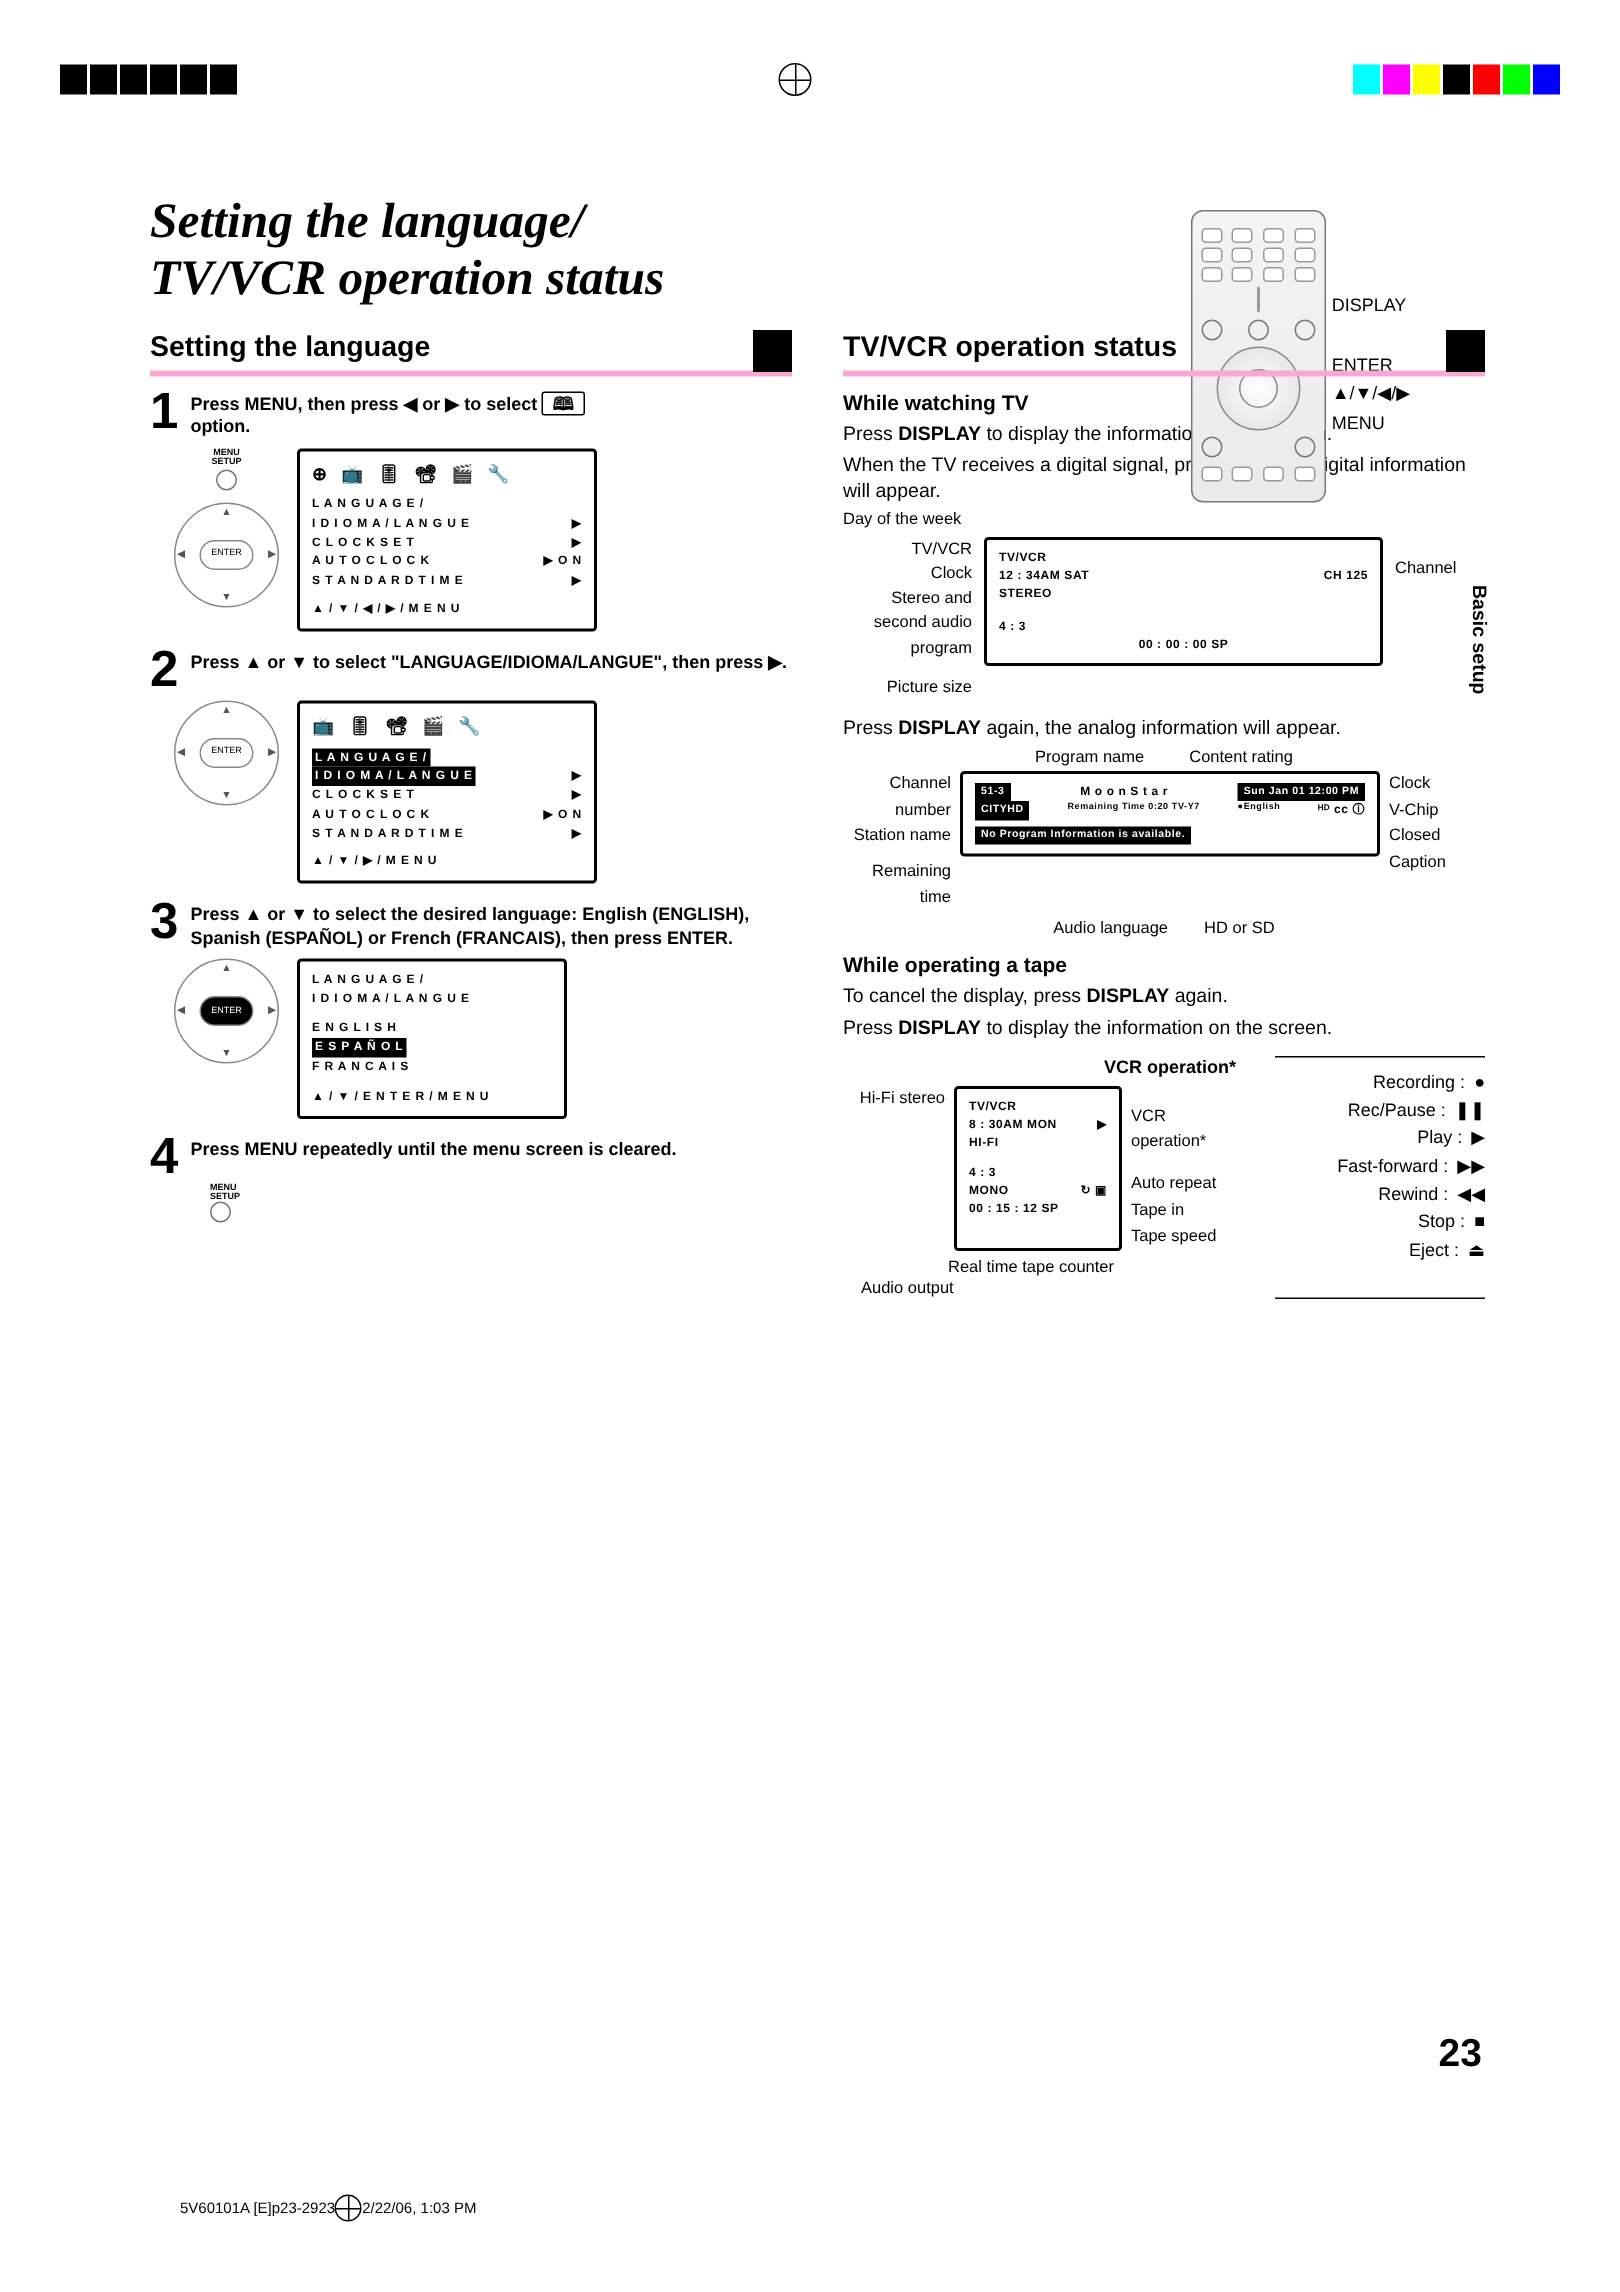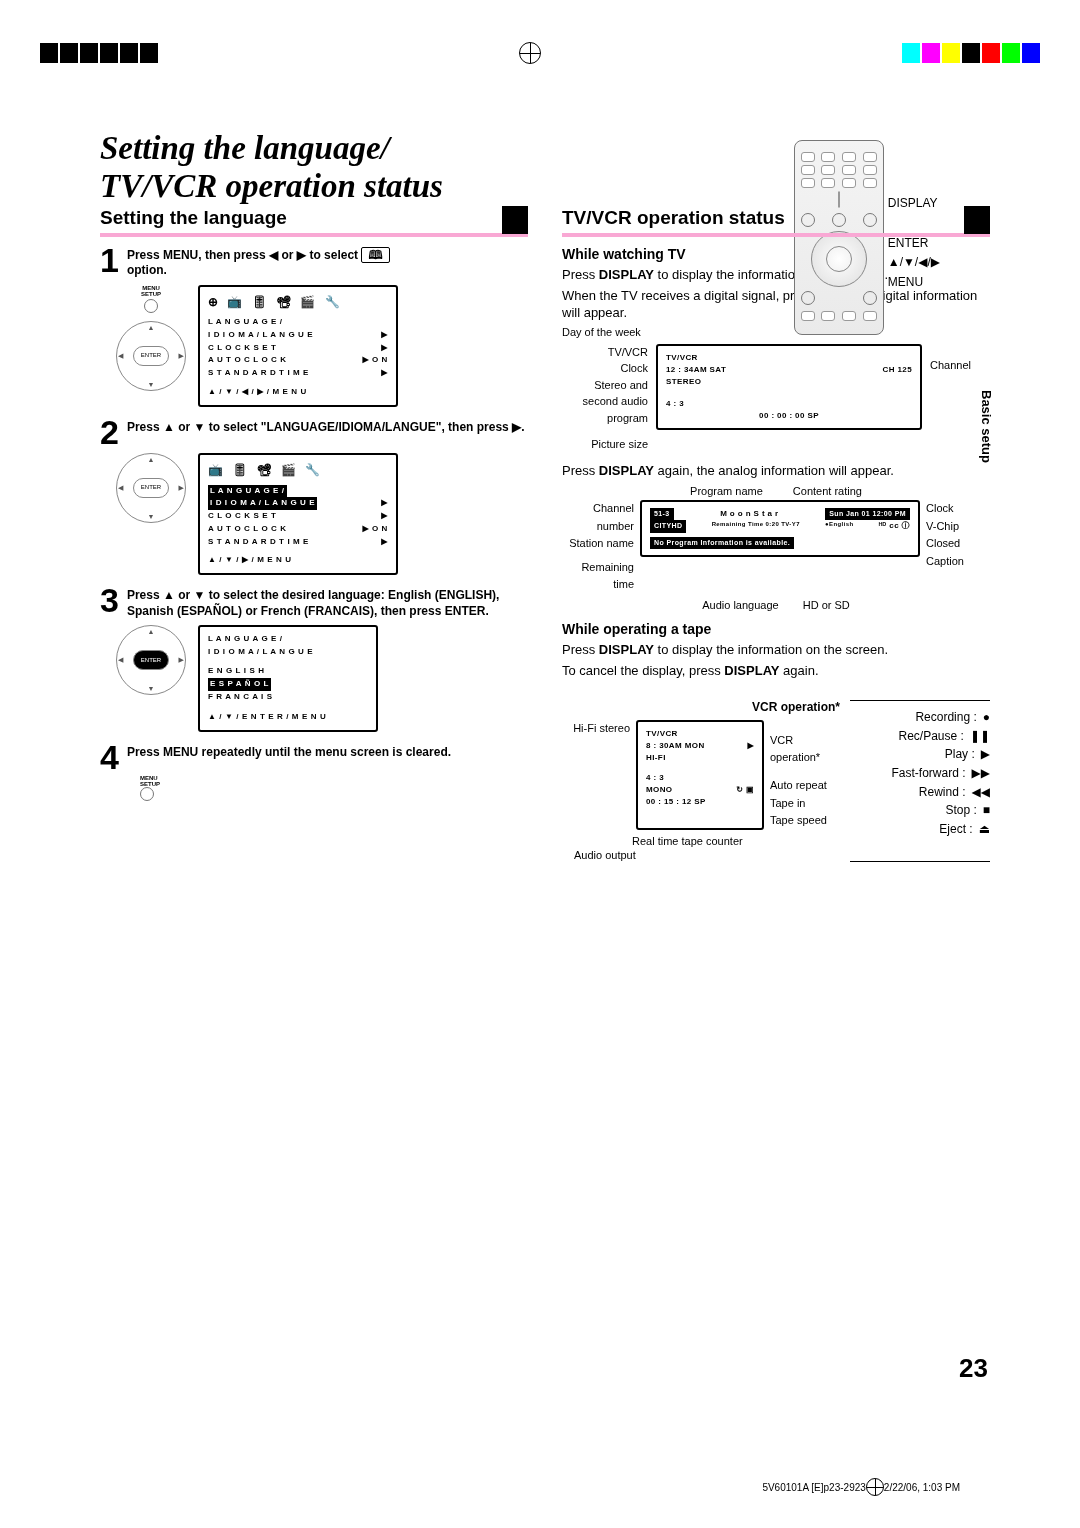--- a/index.html
+++ b/index.html
@@ -6,21 +6,21 @@
   body { font-family: Arial, Helvetica, sans-serif; background: #fff; width: 1080px; margin: 0 auto; color: #000; font-size: 13px; line-height: 1.3; }
   .page { position: relative; width: 1080px; height: 1528px; padding: 130px 90px 60px 100px; }
   .crop-marks { position: absolute; top: 38px; left: 0; right: 0; height: 30px; display: flex; justify-content: space-between; align-items: center; padding: 0 40px; }
   .crop-bars { display: flex; gap: 2px; }
   .crop-bar { width: 18px; height: 20px; background: #000; }
   .crop-bar.clr { background: var(--c); }
   .reg-mark { width: 22px; height: 22px; border: 1px solid #000; border-radius: 50%; position: relative; }
   .reg-mark::before, .reg-mark::after { content: ""; position: absolute; background: #000; }
   .reg-mark::before { width: 100%; height: 1px; top: 50%; left: 0; }
   .reg-mark::after { height: 100%; width: 1px; left: 50%; top: 0; }
-  .page-title { font-family: "Times New Roman", serif; font-style: italic; font-weight: bold; font-size: 33px; line-height: 1.15; }
+  .page-title { font-family: "Times New Roman", serif; font-style: italic; font-weight: bold; font-size: 33px; line-height: 1.15; margin-bottom: 14px; }
   .columns { display: flex; gap: 34px; }
   .col { flex: 1; min-width: 0; }
   .section-head { font-size: 19px; font-weight: bold; padding-bottom: 2px; border-bottom: 4px solid #f9a8d4; margin-bottom: 8px; position: relative; }
   .section-head::after { content: ""; position: absolute; right: 0; top: 0; bottom: -1px; width: 26px; background: #000; }
   .section-head .txt { position: relative; z-index: 1; }
   .step { display: flex; gap: 8px; margin: 6px 0 2px; }
   .step-num { font-size: 34px; font-weight: bold; line-height: 0.9; }
   .step-text { font-size: 12px; font-weight: bold; flex: 1; padding-top: 3px; }
   .osd-box { border: 2px solid #000; border-radius: 3px; padding: 6px 8px; width: 200px; font-size: 8px; font-weight: bold; letter-spacing: 0.6px; line-height: 1.6; }
   .osd-row { display: flex; justify-content: space-between; }
@@ -40,21 +40,21 @@
   .remote-labels { font-size: 12px; }
   .remote-labels div { text-align: left; margin: 4px 0 4px 4px; }
   .header-remote-wrap { position: absolute; top: 140px; right: 140px; display: flex; }
   .info-screen { border: 2px solid #000; border-radius: 3px; padding: 6px 8px; font-size: 8px; font-weight: bold; letter-spacing: 0.4px; line-height: 1.5; }
   .callouts { font-size: 11px; position: relative; }
   .para { font-size: 13px; margin: 4px 0; }
   .subhead { font-size: 14px; font-weight: bold; margin: 8px 0 2px; }
   .vcr-ops { font-size: 12px; }
   .vcr-ops .row { display: flex; justify-content: flex-end; gap: 6px; margin: 3px 0; }
   .page-num { position: absolute; bottom: 142px; right: 92px; font-size: 26px; font-weight: bold; }
-  .footer { position: absolute; bottom: 32px; left: 0; right: 0; display: flex; justify-content: flex-end; align-items: center; padding: 0 120px; font-size: 10px; }
+  .footer { position: absolute; bottom: 47px; left: 0; right: 0; display: flex; justify-content: flex-start; align-items: center; padding: 0 120px; font-size: 10px; }
   .side-tab { position: absolute; right: 86px; top: 390px; writing-mode: vertical-rl; font-weight: bold; font-size: 13px; }
   .menusetup { font-size: 6px; font-weight: bold; line-height: 1; text-align: center; }
   .small-circle { width:14px; height:14px; border:1px solid #777; border-radius:50%; display:inline-block; }
   .flex-row { display: flex; gap: 12px; align-items: flex-start; margin: 6px 0 10px; }
   .black-bar { background:#000; color:#fff; font-size:7px; padding:1px 4px; display:inline-block; }
 </style>
 </head>
 <body>
 
 <div class="page">
@@ -311,24 +311,24 @@
             <div>Closed Caption</div>
           </div>
         </div>
         <div style="display:flex; justify-content:center; gap:24px; font-size:11px; margin-top:4px">
           <span>Audio language</span>
             <span>HD or SD</span>
         </div>
       </div>
 
       <div class="subhead">While operating a tape</div>
+      <p class="para"><span>To cancel the display, press </span><b>DISPLAY</b><span> again.</span></p>
       <p class="para"><span>Press </span><b>DISPLAY</b><span> to display the information on the screen.</span></p>
-      <p class="para"><span>To cancel the display, press </span><b>DISPLAY</b><span> again.</span></p>
-
-      <div style="display:flex; gap:10px; margin-top:20px">
+
+      <div style="display:flex; gap:26px; margin-top:10px">
         <div style="flex:1">
           <div style="text-align:right; font-size:12px; font-weight:bold">VCR operation*</div>
           <div style="display:flex; gap:6px; margin-top:4px">
             <div style="width:68px; font-size:11px; text-align:right; line-height:1.6">
               <div>Hi-Fi stereo</div>
             </div>
             <div class="info-screen" style="flex:1">
               <div>TV/VCR</div>
               <div class="osd-row">
                   <span>8 : 30AM MON</span>

